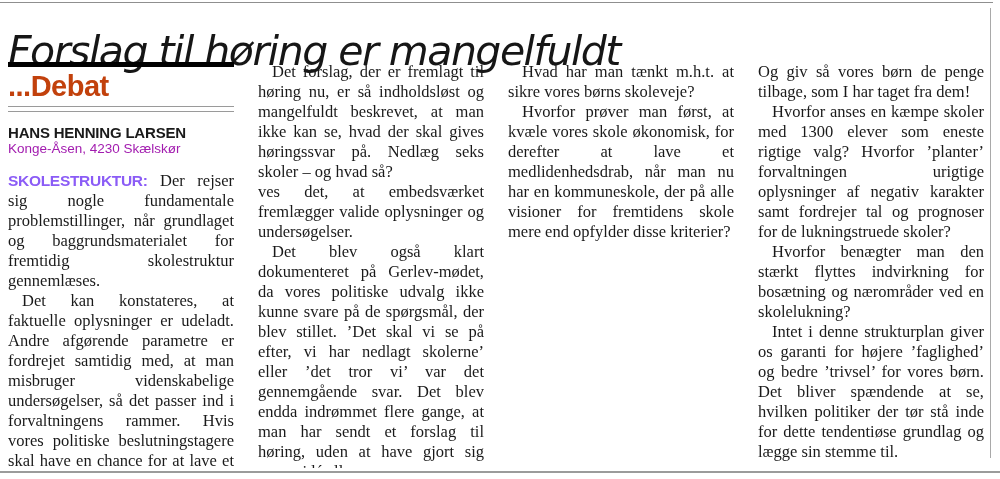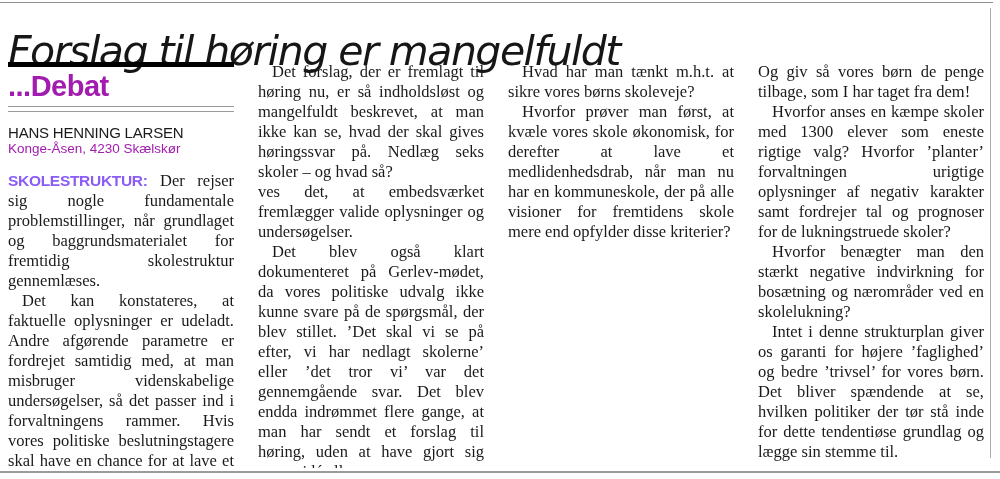--- a/index.html
+++ b/index.html
@@ -38,27 +38,27 @@
     font-weight:700;
     font-size:15.5px;
     letter-spacing:-0.3px;
   }
   
   .debat-block{margin-bottom:14px;}
   .debat-bar{height:5px;background:#000;margin-bottom:3px;}
   .debat-title{
     font-family:"Liberation Sans",sans-serif;
     font-weight:700;font-size:29px;line-height:32px;
-    color:#a21caf;letter-spacing:-0.5px;
+    color:#c2410c;letter-spacing:-0.5px;
     margin:0 0 4px 0;
   }
   .debat-divider{height:4px;border-top:1px solid #9a9a9a;border-bottom:1px solid #9a9a9a;margin-bottom:12px;}
   .author-name{
     font-family:"Liberation Sans",sans-serif;
-    font-weight:400;font-size:15px;line-height:17px;
+    font-weight:700;font-size:15px;line-height:17px;
     letter-spacing:-0.2px;margin:0;
   }
   .author-address{
     font-family:"Liberation Sans",sans-serif;
     font-weight:400;font-size:13.5px;line-height:16px;
     color:#a21caf;margin:0;
   }
 </style>
 </head>
 <body>
@@ -98,19 +98,19 @@
       <div>
           <p class="para indent">Hvad har man tænkt m.h.t. at sikre vores børns skoleveje?</p>
           <p class="para indent">Hvorfor prøver man først, at kvæle vores skole økonomisk, for derefter at lave et medlidenhedsdrab, når man nu har en kommuneskole, der på alle visioner for fremtidens skole mere end opfylder disse kriterier?</p>
         </div>
     </div>
 
     <div class="col">
       <div>
           <p class="para">Og giv så vores børn de penge tilbage, som I har taget fra dem!</p>
           <p class="para indent">Hvorfor anses en kæmpe skoler med 1300 elever som eneste rigtige valg? Hvorfor ’planter’ forvaltningen urigtige oplysninger af negativ karakter samt fordrejer tal og prognoser for de lukningstruede skoler?</p>
-          <p class="para indent">Hvorfor benægter man den stærkt negative indvirkning for bosætning og nærområder ved en skolelukning?</p>
+          <p class="para indent">Hvorfor benægter man den stærkt flyttes indvirkning for bosætning og nærområder ved en skolelukning?</p>
           <p class="para indent">Intet i denne strukturplan giver os garanti for højere ’faglighed’ og bedre ’trivsel’ for vores børn. Det bliver spændende at se, hvilken politiker der tør stå inde for dette tendentiøse grundlag og lægge sin stemme til.</p>
         </div>
     </div>
 
   </div>
 </div>
 
 </body></html>

